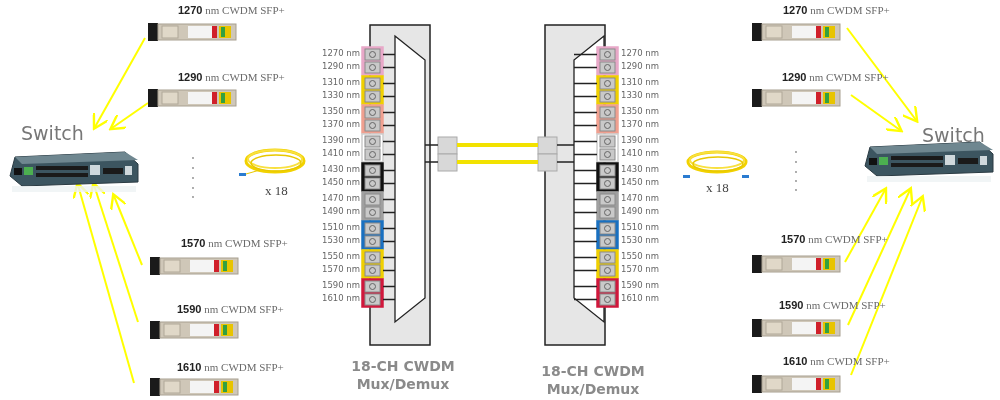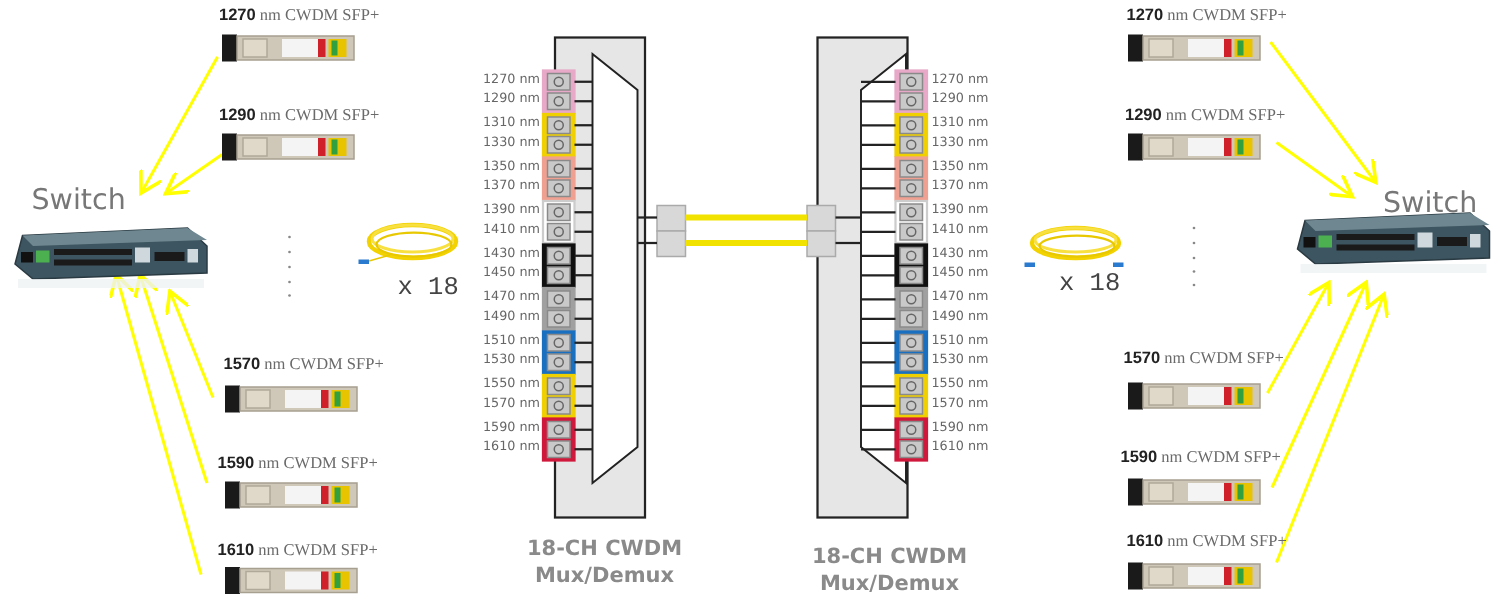--- a/index.html
+++ b/index.html
@@ -1,23 +1,23 @@
 <!DOCTYPE html>
 <html><head>
 <meta charset="utf-8">
 <style>
   html,body{margin:0;padding:0;background:#ffffff;}
   body{width:1000px;height:400px;position:relative;overflow:hidden;font-family:"Liberation Serif",serif;}
-  .sfp-label{position:absolute;font-size:11px;color:#6a6a6a;white-space:nowrap;font-family:"Liberation Serif",serif;}
+  .sfp-label{position:absolute;font-size:11px;color:#6a6a6a;white-space:nowrap;font-family:"Liberation Serif",serif;margin-left:32px;}
   .sfp-label b{color:#222;font-family:"Liberation Sans",sans-serif;font-weight:bold;font-size:11px;}
   .sfp{position:absolute;width:90px;height:20px;}
   .switch-title{position:absolute;font-family:"DejaVu Sans",sans-serif;font-size:19px;color:#777;}
   .mux-caption{position:absolute;width:170px;text-align:center;font-family:"DejaVu Sans",sans-serif;font-weight:bold;color:#8a8a8a;font-size:14px;line-height:18px;}
   .ch-label{position:absolute;font-family:"DejaVu Sans",sans-serif;font-size:8.5px;color:#666;white-space:nowrap;}
-  .x18{position:absolute;font-size:17px;color:#444;font-family:Liberation Mono, monospace;}
+  .x18{position:absolute;font-size:13px;color:#444;font-family:Liberation Serif, serif;}
   svg{position:absolute;left:0;top:0;}
 </style>
 </head>
 <body>
 
 <svg id="gfx" width="1000" height="400">
   <defs>
     <marker id="arrowhead" markerWidth="8" markerHeight="8" refX="6" refY="4" orient="auto" markerUnits="strokeWidth">
       <path d="M0,0 L7,4 L0,8" fill="none" stroke="#ffff00" stroke-width="1.2"></path>
     </marker>

